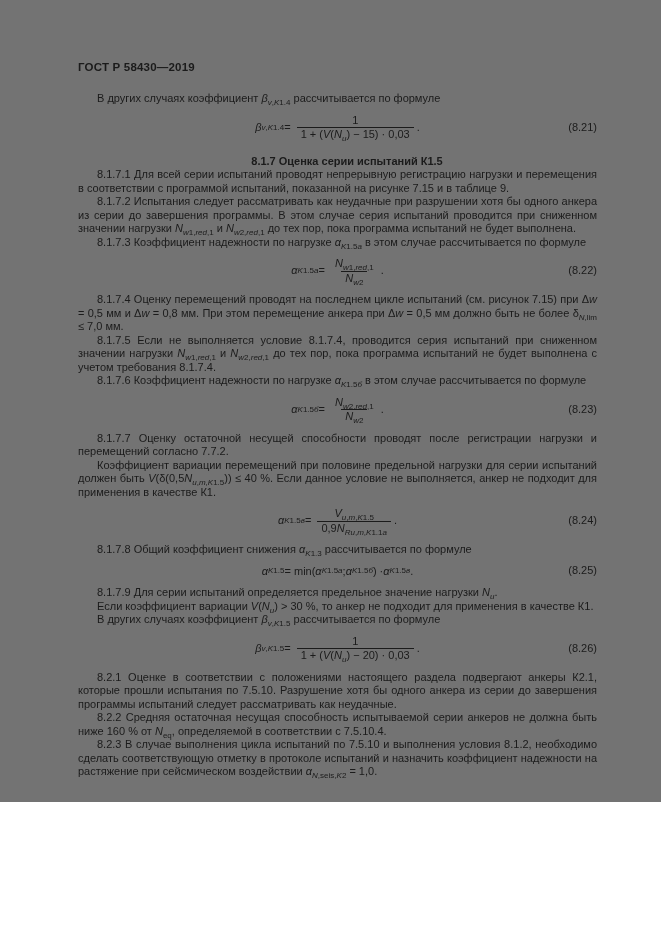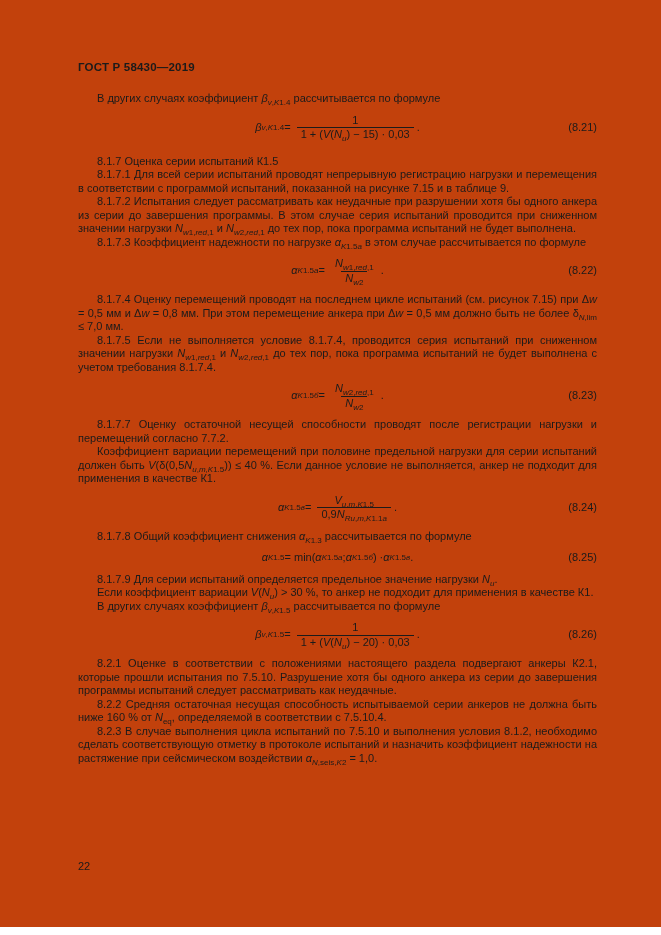--- a/index.html
+++ b/index.html
@@ -1,35 +1,35 @@
 <!DOCTYPE html>
 <html><head>
 <meta charset="utf-8">
 <style>
   html,body { margin:0; padding:0; background:#ffffff; }
   .page {
     position:relative;
-    width:661px; height:927px;
-    background:#c2410c;
+    width:661px; height:802px;
+    background:#737373;
     font-family:"Liberation Sans","DejaVu Sans",sans-serif;
     font-size:11px;
     line-height:13.5px;
     color:#1b1b1b;
     overflow:hidden;
   }
   .doc-header {
     position:absolute; left:78px; top:61px;
     font-weight:bold; font-size:11.5px;
     letter-spacing:0.2px;
   }
   .content {
     position:absolute; left:78px; top:92px; width:519px;
   }
   .para { margin:0; text-align:justify; text-indent:19px; }
-  .heading { margin:13px 0 0 0; font-weight:normal; text-indent:19px; text-align:left; }
+  .heading { margin:13px 0 0 0; font-weight:bold; text-indent:19px; text-align:center; }
   .formula {
     position:relative;
     display:flex; align-items:center; justify-content:center;
     margin:8px 0;
   }
   .expr { display:inline-flex; align-items:center; white-space:nowrap; }
   .frac {
     display:inline-flex; flex-direction:column; align-items:center;
     margin:0 3px; text-align:center;
   }
@@ -60,20 +60,21 @@
       <p class="para">8.1.7.3 Коэффициент надежности по нагрузке <i>α</i><sub><i>K</i>1.5<i>а</i></sub> в этом случае рассчитывается по формуле</p>
       <div class="formula">
         <span class="expr"><i>α</i><sub><i>K</i>1.5<i>а</i></sub> =&nbsp;<span class="frac">
             <span class="num"><i>N</i><sub><i>w</i>1,<i>red</i>,1</sub></span>
             <span class="den"><i>N</i><sub><i>w</i>2</sub></span>
           </span>.</span>
         <span class="ftag">(8.22)</span>
       </div>
       <p class="para">8.1.7.4 Оценку перемещений проводят на последнем цикле испытаний (см. рисунок 7.15) при Δ<i>w</i> = 0,5 мм и Δ<i>w</i> = 0,8 мм. При этом перемещение анкера при Δ<i>w</i> = 0,5 мм должно быть не более δ<sub><i>N</i>,lim</sub> ≤ 7,0 мм.</p>
       <p class="para">8.1.7.5 Если не выполняется условие 8.1.7.4, проводится серия испытаний при сниженном значении нагрузки <i>N</i><sub><i>w</i>1,<i>red</i>,1</sub> и <i>N</i><sub><i>w</i>2,<i>red</i>,1</sub> до тех пор, пока программа испытаний не будет выполнена с учетом требования 8.1.7.4.</p>
+      <p class="para">8.1.7.6 Коэффициент надежности по нагрузке <i>α</i><sub><i>K</i>1.5<i>б</i></sub> в этом случае рассчитывается по формуле</p>
       <div class="formula">
         <span class="expr"><i>α</i><sub><i>K</i>1.5<i>б</i></sub> =&nbsp;<span class="frac">
             <span class="num"><i>N</i><sub><i>w</i>2,<i>red</i>,1</sub></span>
             <span class="den"><i>N</i><sub><i>w</i>2</sub></span>
           </span>.</span>
         <span class="ftag">(8.23)</span>
       </div>
       <p class="para">8.1.7.7 Оценку остаточной несущей способности проводят после регистрации нагрузки и перемещений согласно 7.7.2.</p>
       <p class="para">Коэффициент вариации перемещений при половине предельной нагрузки для серии испытаний должен быть <i>V</i>(δ(0,5<i>N</i><sub><i>u</i>,<i>m</i>,<i>K</i>1.5</sub>)) ≤ 40 %. Если данное условие не выполняется, анкер не подходит для применения в качестве К1.</p>
       <div class="formula">

